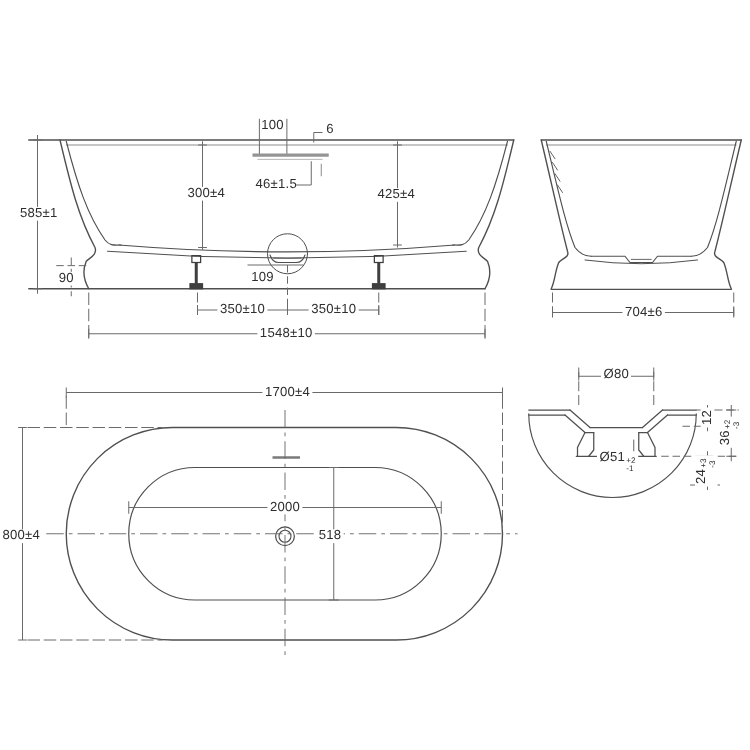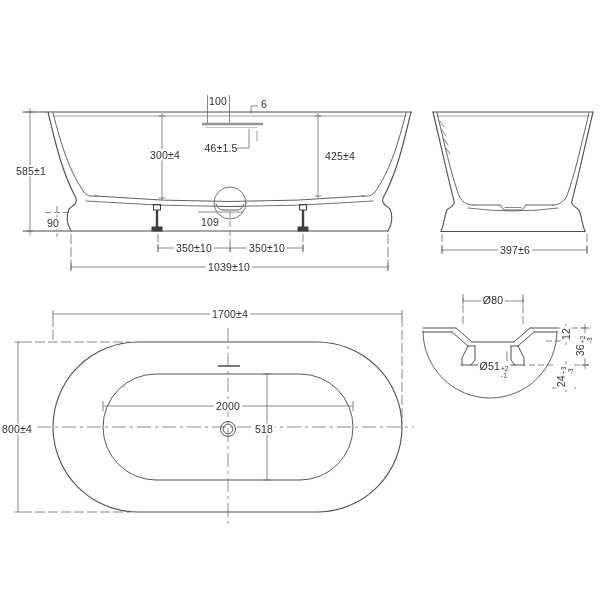--- a/index.html
+++ b/index.html
@@ -156,30 +156,30 @@
       <path d="M572,328 H591 M529,365 H591" stroke-dasharray="6 3"></path>
 
       <path d="M566,361 V392 M562,365 H570 M562,388 H570"></path>
       <path d="M552,388 H578" stroke-dasharray="6 3"></path>
     </g>
   </svg>
 
   <div class="lbl" style="left:31px;top:171px">585±1</div>
   <div class="lbl" style="left:53px;top:223px">90</div>
   <div class="lbl" style="left:165px;top:155px">300±4</div>
-  <div class="lbl" style="left:340px;top:156px">425±4</div>
+  <div class="lbl" style="left:317px;top:156px">425±4</div>
   <div class="lbl nobg" style="left:218px;top:101px">100</div>
   <div class="lbl nobg" style="left:264px;top:104px">6</div>
   <div class="lbl nobg" style="left:221px;top:148px">46±1.5</div>
   <div class="lbl nobg" style="left:210px;top:222px">109</div>
   <div class="lbl" style="left:194px;top:248px">350±10</div>
   <div class="lbl" style="left:267px;top:248px">350±10</div>
-  <div class="lbl" style="left:229px;top:267px">1039±10</div>
-
-  <div class="lbl" style="left:515px;top:250px">397±6</div>
+  <div class="lbl" style="left:229px;top:267px">1548±10</div>
+
+  <div class="lbl" style="left:515px;top:250px">704±6</div>
 
   <div class="lbl" style="left:230px;top:314px">1700±4</div>
   <div class="lbl" style="left:17px;top:429px">800±4</div>
   <div class="lbl" style="left:228px;top:406px">2000</div>
   <div class="lbl" style="left:264px;top:429px">518</div>
 
   <div class="lbl" style="left:493px;top:300px">Ø80</div>
 
   <div class="lbl" style="left:494px;top:370px">
     <span>Ø51</span><span class="tol">

